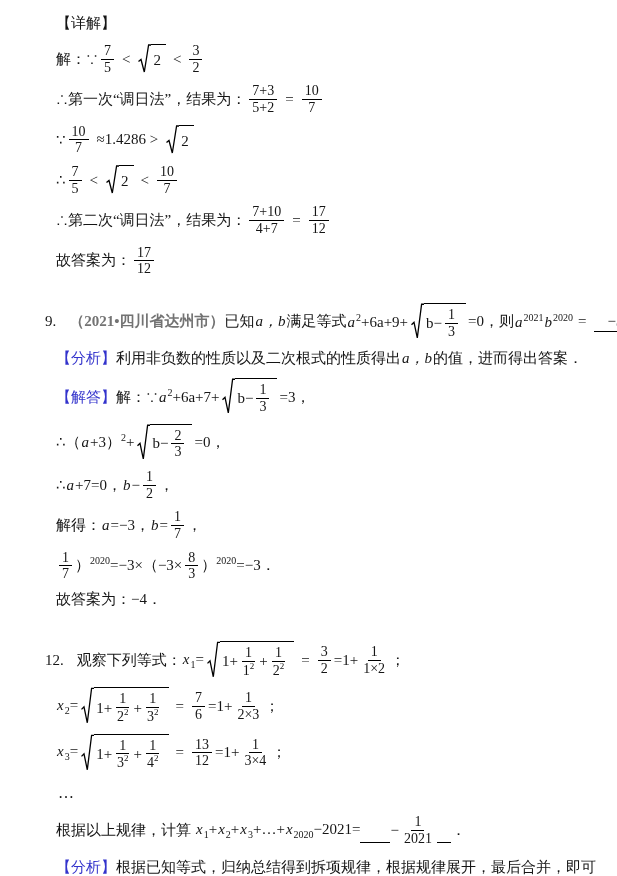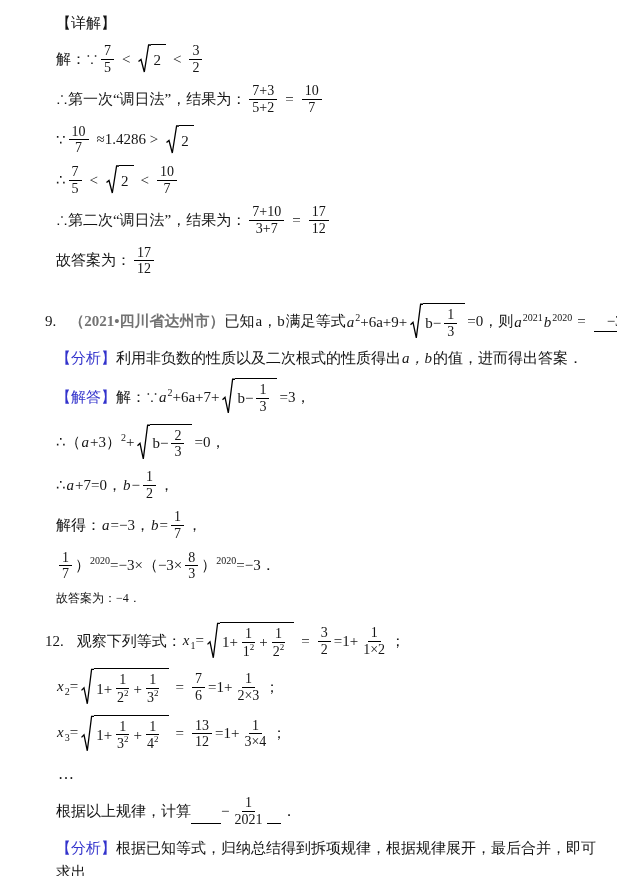--- a/index.html
+++ b/index.html
@@ -4,41 +4,41 @@
 <style>
   *{box-sizing:border-box}
   html,body{margin:0;padding:0;background:#fff}
   body{width:617px;font-family:"Liberation Serif","DejaVu Serif",serif;color:#151515}
   .page{position:relative;width:617px;height:876px;padding:12px 8px 0 45px;overflow:hidden;background:#fff}
   .lbl{font-size:15px;margin:2px 0 10px 11px}
   .row{display:flex;align-items:center;white-space:nowrap;font-size:15px}
   .drow{margin:8px 0 8px 11px}
   .t{white-space:pre}
   .op{padding:0 5px}
-  .it{padding:0 1px;font-family:"Liberation Serif",serif}
+  .it{font-style:italic;padding:0 1px;font-family:"Liberation Serif",serif}
   sup{font-size:10px;line-height:1}
   sub{font-size:10px;line-height:1}
   .dsup{font-size:9px;vertical-align:6px}
   .frac{display:inline-flex;flex-direction:column;align-items:center;font-size:14px;line-height:1.12;margin:0 3px;text-align:center}
   .frac .num{border-bottom:1px solid #000;padding:0 3px;display:block}
   .frac .den{padding:0 2px;display:block}
   .sqrt{display:inline-flex;align-items:stretch;margin:0 2px 0 3px}
   .rsign{width:13px;flex:0 0 13px;height:auto;display:block}
   .sqrt .body{border-top:1.4px solid #000;display:inline-flex;align-items:center;padding:3px 5px 1px 2px}
   .blue{color:#3333cc}
   .red{color:#737373;font-weight:bold}
   .qnum{margin-right:13px}
   .qrow{margin:4px 0}
   .gap-top{margin-top:26px}
   .para{font-size:15px;line-height:1.6;margin:6px 0 6px 11px;white-space:normal}
   .blank{border-bottom:1px solid #000;padding:1px 13px;display:inline-flex;align-items:center;margin:0 3px}
   .seg{width:30px;height:1px;background:#000;transform:translateY(12px);display:inline-block}
   .seg.short{width:14px}
   .dots{font-size:16px;margin:12px 0 12px 13px;letter-spacing:2px}
-  .s6{font-size:12px;margin:4px 0 15px 11px}
+  .s6{font-size:15px;margin:4px 0 32px 11px}
   .watermark{position:absolute;right:8px;bottom:8px;font-size:19px;font-weight:bold;color:#e0e0e0;text-shadow:-1px -1px 0 #c8c8c8,1px 1px 1px #ffffff;letter-spacing:1px}
 </style>
 </head>
 <body>
 
 <div class="page">
 
   <div class="lbl">【详解】</div>
 
   <div class="row drow">
@@ -112,21 +112,21 @@
     <span class="frac">
         <span class="num">10</span>
         <span class="den">7</span>
       </span>
   </div>
 
   <div class="row drow">
     <span class="t">∴第二次“调日法”，结果为：</span>
     <span class="frac">
         <span class="num">7+10</span>
-        <span class="den">3+7</span>
+        <span class="den">4+7</span>
       </span>
     <span class="t op">=</span>
     <span class="frac">
         <span class="num">17</span>
         <span class="den">12</span>
       </span>
   </div>
 
   <div class="row drow">
     <span class="t">故答案为：</span>
@@ -331,20 +331,21 @@
         <span class="num">1</span>
         <span class="den">3×4</span>
       </span>
     <span class="t">；</span>
   </div>
 
   <div class="dots">…</div>
 
   <div class="row drow">
     <span class="t">根据以上规律，计算</span>
+    <span class="t" style="padding-left:4px"><i class="it">x</i><sub>1</sub><span>+</span><i class="it">x</i><sub>2</sub><span>+</span><i class="it">x</i><sub>3</sub><span>+…+</span><i class="it">x</i><sub>2020</sub><span>−2021=</span></span>
     <span class="seg"></span>
     <span class="t">−</span>
     <span class="frac">
         <span class="num">1</span>
         <span class="den">2021</span>
       </span>
     <span class="seg short"></span>
     <span class="t">．</span>
   </div>
 

